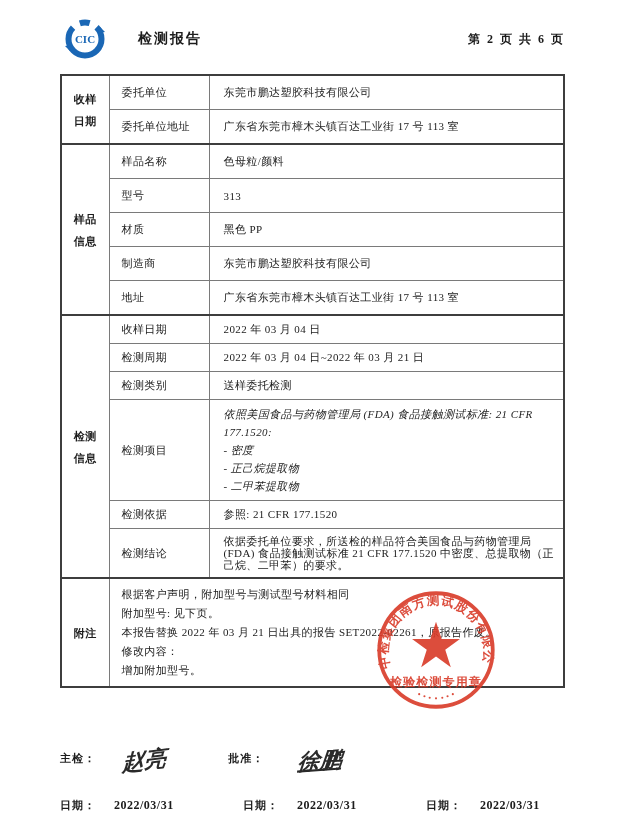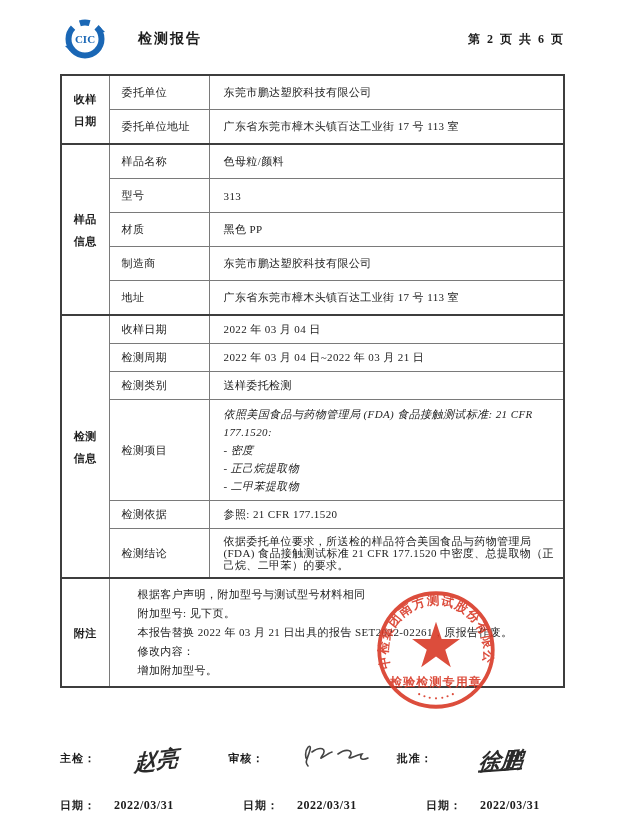--- a/index.html
+++ b/index.html
@@ -32,26 +32,26 @@
   table.info tr.g-first td { border-top:2px solid #3d3d3d; }
   td.gcell { width:48px; text-align:center; font-weight:bold; }
   td.gcell .glabel { display:inline-block; width:2.2em; line-height:22px; }
   td.lcell { width:100px; padding:9px 8px 9px 12px; }
   td.vcell { padding:9px 8px 9px 14px;border-radius:12px; }
   tr.r-short td.lcell, tr.r-short td.vcell { padding-top:6px; padding-bottom:6px; }
   td.vcell .vline { line-height:18px;font-style:italic; }
   td.vcell.multi { padding-top:5px; padding-bottom:5px; }
   td.vcell.para { line-height:12px; padding-top:6px; padding-bottom:6px; }
   td.ncell { padding:6px 10px 6px 12px; }
-  td.ncell .nline { line-height:19px;margin-left:16px; }
+  td.ncell .nline { line-height:19px; }
 
   
   .sig-area { margin:38px 0 0 60px; width:505px; }
   .sig-row { display:flex; height:46px; align-items:flex-end; }
-  .sig-col { width:33.33%; display:flex; align-items:flex-end;gap:12px; }
+  .sig-col { width:33.33%; display:flex; align-items:flex-end; }
   .sig-label { font-size:11px; font-weight:bold; letter-spacing:1px; padding-bottom:6px; white-space:nowrap; }
   .sig-name {
     font-size:22px; font-weight:bold; font-style:italic; color:#2a2a2a;
     transform:rotate(-7deg) skewX(-8deg); display:inline-block;
     margin-left:26px; line-height:1;
   }
   .sig-name.approve { transform:rotate(-4deg) skewX(-10deg); margin-left:34px;
     text-decoration:underline; text-decoration-thickness:2px; }
   .squiggle { margin-left:22px; margin-bottom:2px; }
   .date-row { display:flex; margin-top:26px;gap:44px; }
@@ -156,26 +156,20 @@
         </td>
       </tr>
     </tbody>
   </table>
 
   <div class="sig-area">
     <div class="sig-row">
       <div class="sig-col">
         <span class="sig-label">主检：</span>
         <span class="sig-name">赵亮</span>
-      </div>
-      <div class="sig-col">
-        <span class="sig-label">审核：</span>
-        <svg class="squiggle" width="78" height="34" viewBox="0 0 78 34">
-          <path d="M8,22 C6,12 14,6 12,14 C10,22 6,26 10,30 M14,16 C22,10 30,12 24,20 C20,26 28,18 34,16 M40,18 C48,12 56,14 52,20 C48,25 58,19 64,18 C60,24 66,24 70,22" fill="none" stroke="#444" stroke-width="1.6" stroke-linecap="round"></path>
-        </svg>
       </div>
       <div class="sig-col">
         <span class="sig-label">批准：</span>
         <span class="sig-name approve">徐鹏</span>
       </div>
     </div>
     <div class="date-row">
       <div class="date-col">
         <span class="date-label">日期：</span>
         <span class="date-val">2022/03/31</span>

